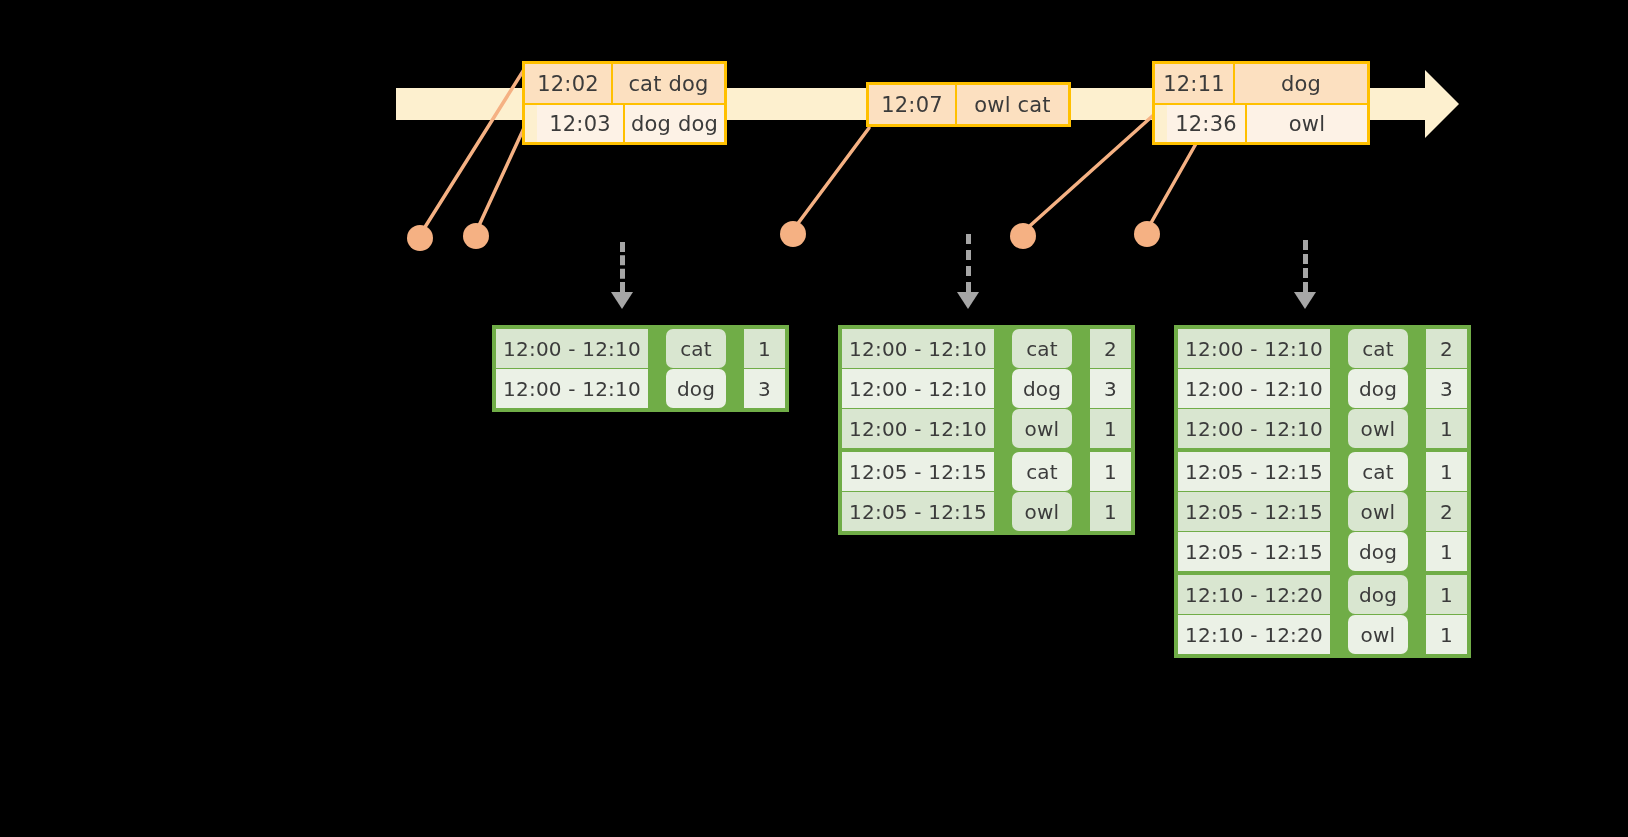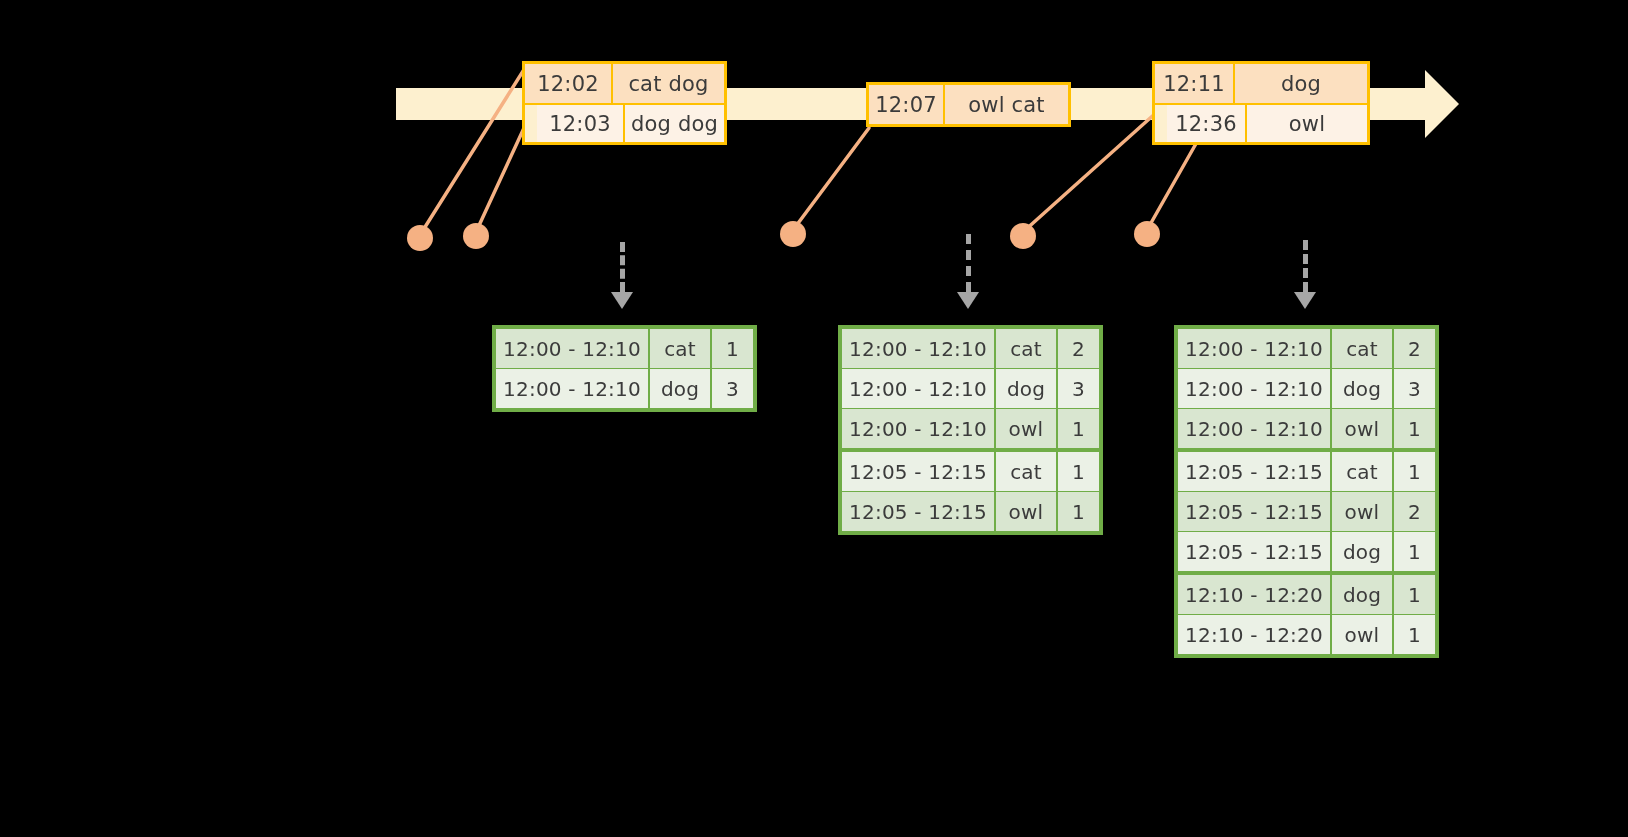--- a/index.html
+++ b/index.html
@@ -65,21 +65,21 @@
   .evt-row .c-time { width: 86px; }
   .evt-row .c-text { flex: 1; border-left: 2px solid #ffc000; }
   .evt-row.shade-a .c-time,
   .evt-row.shade-a .c-text { background: #fce0c0; }
   .evt-row.shade-b .c-time,
   .evt-row.shade-b .c-text { background: #fdf2e6; }
 
   #evt-1 { left: 522px; top: 61px; width: 205px; }
   #evt-1 .c-time { width: 86px; }
   #evt-2 { left: 866px; top: 82px; width: 205px; }
-  #evt-2 .c-time { width: 74px; }
+  #evt-2 .c-time { width: 86px; }
   #evt-3 { left: 1152px; top: 61px; width: 218px; }
   #evt-3 .c-time { width: 78px; }
 
   
   .connectors {
     position: absolute;
     left: 0; top: 0;
     width: 1628px; height: 837px;
     pointer-events: none;
   }
@@ -115,36 +115,37 @@
   .rtable {
     position: absolute;
     border: 4px solid #70ad47;
     background: #70ad47;
     display: flex;
     flex-direction: column;
   }
   .rrow {
     display: flex;
     height: 39px;
+    gap: 16px;
   }
   .rrow + .rrow { margin-top: 1px; }
   .rrow.group-end { margin-bottom: 3px; }
   .rcell {
     display: flex;
     align-items: center;
     justify-content: center;
     font-size: 20px;
     color: #3b3b3b;
     letter-spacing: .2px;
   }
   .rcell + .rcell { margin-left: 2px; }
   .rrow.shade-a .rcell { background: #d9e6d0; }
   .rrow.shade-b .rcell { background: #ebf1e6; }
   .c-win  { width: 152px; }
-  .c-word { width: 60px; }
+  .c-word { width: 60px; border-radius: 7px; }
   .c-cnt  { width: 41px; }
 
   #table-1 { left: 492px; top: 325px; }
   #table-2 { left: 838px; top: 325px; }
   #table-3 { left: 1174px; top: 325px; }
 </style>
 </head>
 <body>
 
 <div id="stage">

